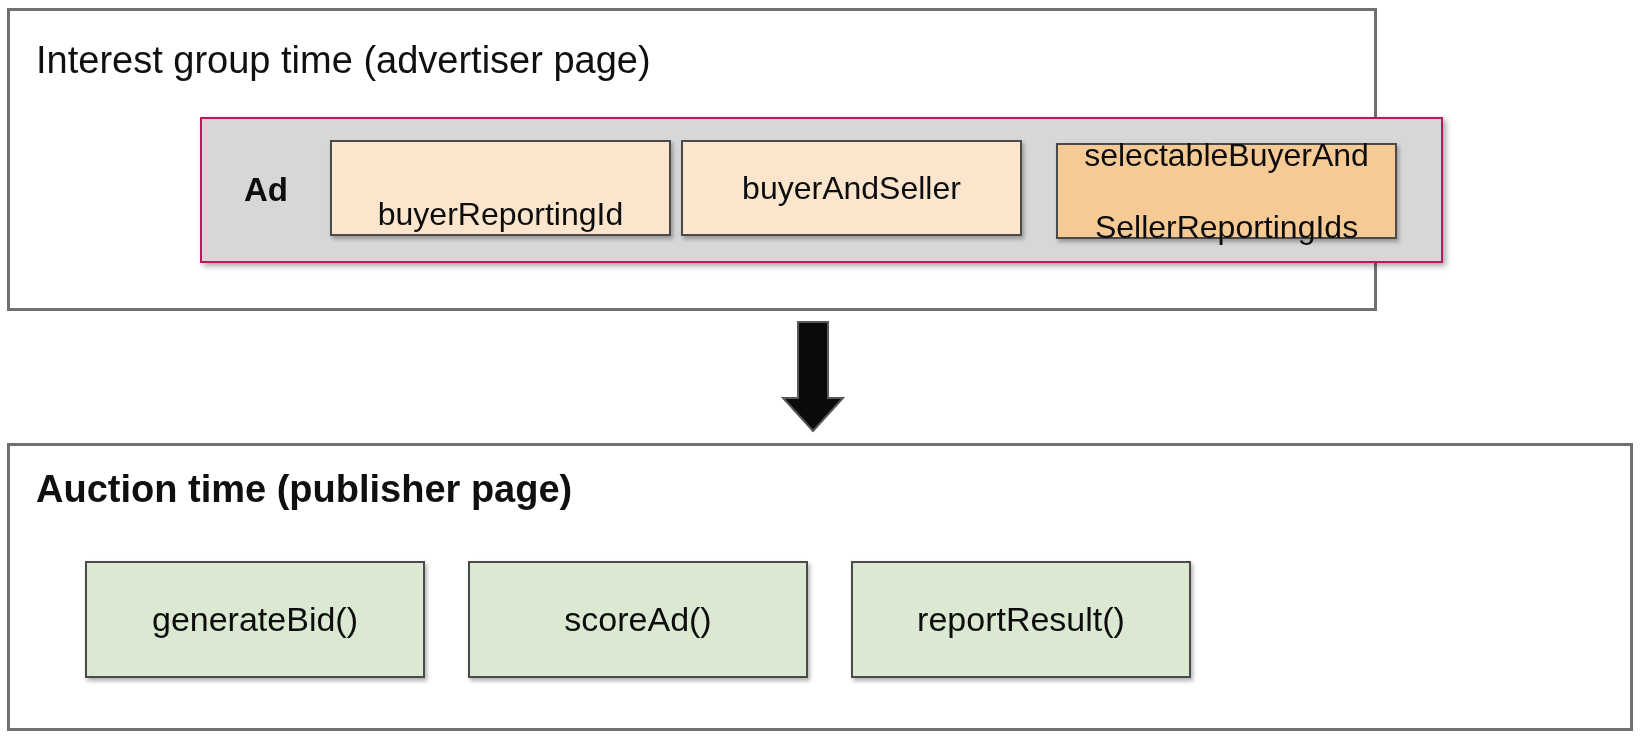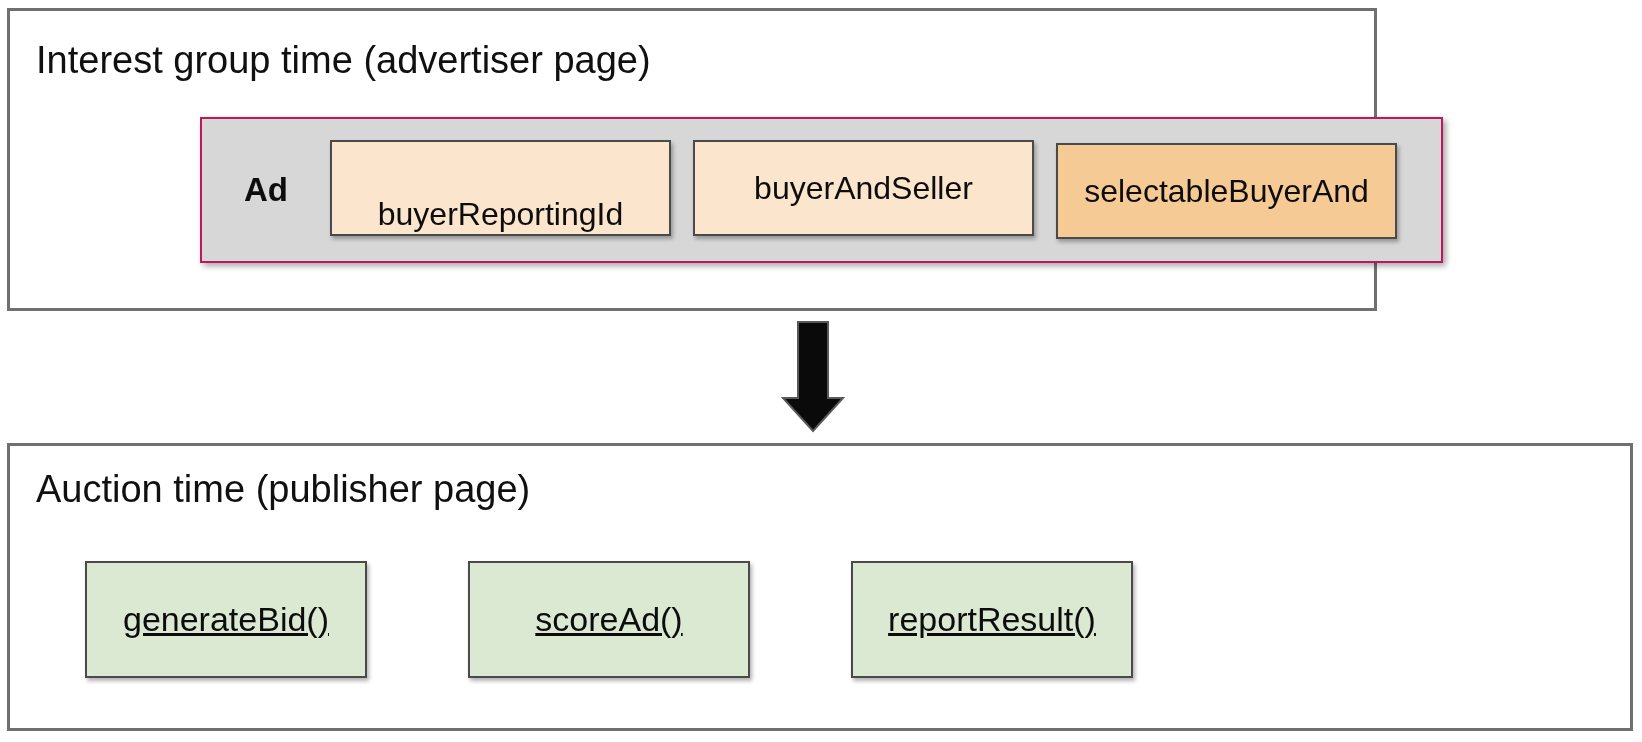--- a/index.html
+++ b/index.html
@@ -20,21 +20,21 @@
   #interest-group-section { left: 7px; top: 8px; width: 1370px; height: 303px; }
   #auction-section        { left: 7px; top: 443px; width: 1626px; height: 288px; }
   .section-title {
     position: absolute;
     font-size: 38px;
     line-height: 1.15;
     color: #101010;
     white-space: nowrap;
   }
   #interest-group-title { left: 26px; top: 28px; }
-  #auction-title        { left: 26px; top: 22px; }
+  #auction-title        { left: 26px; top: 22px; font-weight: bold; }
 
   .ad-strip {
     position: absolute;
     left: 190px; top: 106px;          
     width: 1243px; height: 146px;
     background: var(--gray_strip, #D7D7D7);
     border: 2px solid #be185d;
     box-sizing: border-box;
     box-shadow: 3px 3px 6px rgba(0,0,0,0.35);
   }
@@ -53,39 +53,38 @@
     border: 2px solid var(--border_dark, #4a4a4a);
     box-sizing: border-box;
     font-size: 32px;
     line-height: 40px;
     text-align: center;
     box-shadow: 2px 3px 4px rgba(0,0,0,0.30);
   }
   .id-box.peach  { background: var(--peach, #FBE5CC); }
   .id-box.orange { background: var(--orange, #F6CA95); gap: 32px; }
   #id-box-1 { left: 128px; justify-content: flex-end; }
-  #id-box-2 { left: 491px; gap: 8px; }
+  #id-box-2 { left: 479px; gap: 8px; }
   #id-box-3 { left: 854px; top: 24px; }
 
   #down-arrow {
     position: absolute;
     left: 781px; top: 321px;
     width: 64px; height: 112px;
   }
 
   .fn-box {
     position: absolute;
-    top: 115px; height: 117px; width: 282px;
+    top: 115px; height: 117px; width: 340px;
     display: flex; align-items: center; justify-content: center;
     background: var(--green, #DBE9D3);
     border: 2px solid var(--border_dark, #4a4a4a);
     box-sizing: border-box;
     font-size: 34px;
     box-shadow: 2px 3px 4px rgba(0,0,0,0.30);
-    text-decoration: underline;
   }
   #fn-box-1 { left: 75px; }
   #fn-box-2 { left: 458px; justify-content: center; }
   #fn-box-3 { left: 841px; text-align: right; }
   #fn-box-4 { left: 1224px; }
 </style>
 </head>
 <body>
 
 <div id="canvas">
@@ -99,20 +98,21 @@
       <div class="id-box peach" id="id-box-1">
         <span>buyerReportingId</span>
       </div>
 
       <div class="id-box peach" id="id-box-2">
         <span>buyerAndSeller</span>
       </div>
 
       <div class="id-box orange" id="id-box-3">
         <span>selectableBuyerAnd</span>
+        <span>SellerReportingIds</span>
       </div>
     </div>
   </div>
 
   <svg id="down-arrow" viewBox="0 0 64 112" xmlns="http://www.w3.org/2000/svg">
     <polygon points="17,1 47,1 47,77 62,77 32,110 2,77 17,77" fill="#0a0a0a" stroke="#595959" stroke-width="2" stroke-linejoin="miter"></polygon>
   </svg>
 
   <div class="section" id="auction-section">
     <div class="section-title" id="auction-title">Auction time (publisher page)</div>

